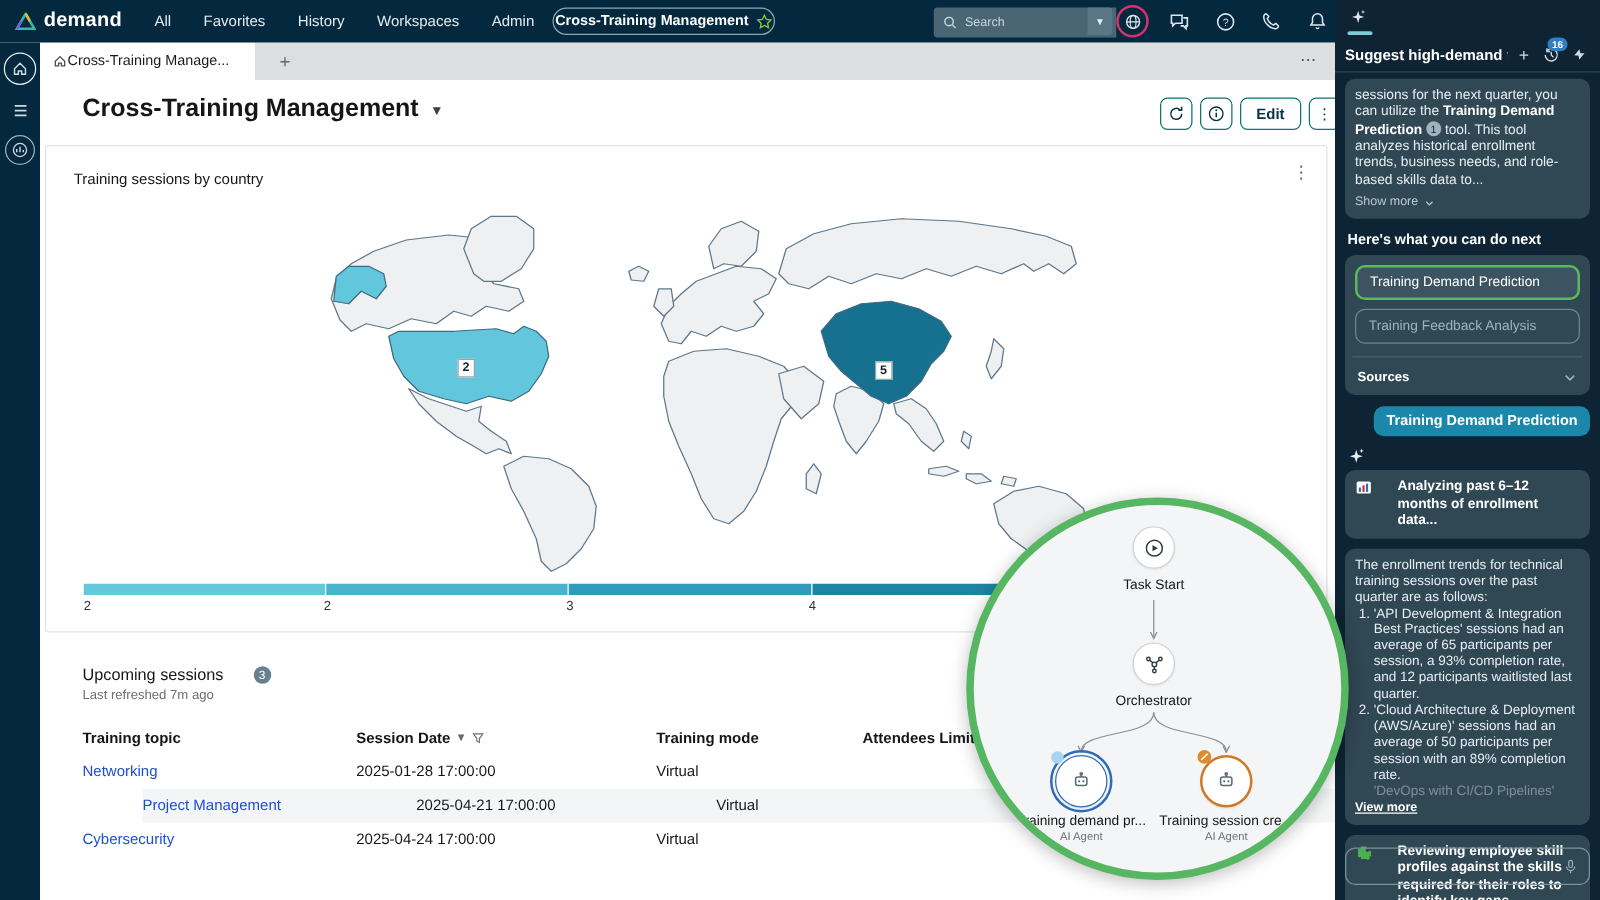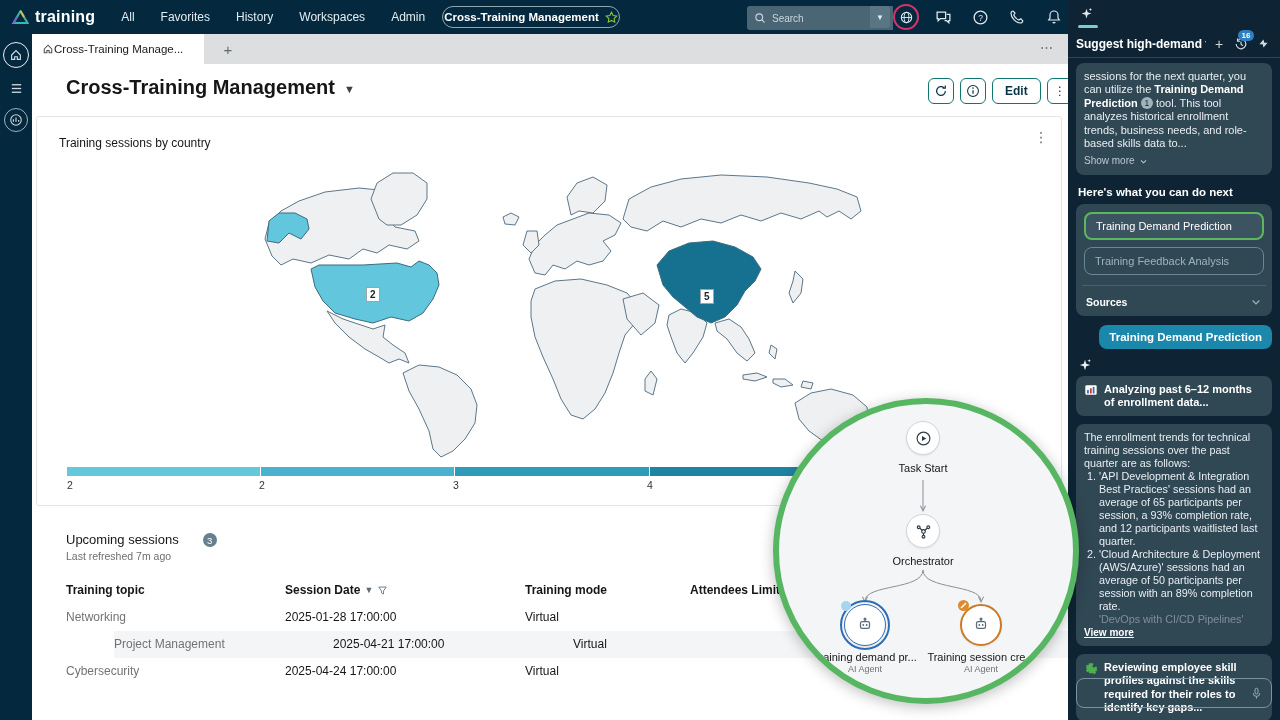--- a/index.html
+++ b/index.html
@@ -68,21 +68,21 @@
     display:flex;align-items:center;justify-content:center;}
   .sess-sub{position:absolute;left:34px;top:516px;font-size:10.5px;color:#6e6e6e;}
 
   .thead{position:absolute;left:34px;top:544px;width:996px;height:26px;font-size:12px;font-weight:bold;color:#161616;}
   .col-topic{position:absolute;left:0;top:5px;width:210px;}
   .col-date{position:absolute;left:219px;top:5px;width:230px;display:flex;align-items:center;gap:4px;}
   .col-mode{position:absolute;left:459px;top:5px;width:150px;}
   .col-limit{position:absolute;left:624px;top:5px;width:130px;}
   .trow{position:absolute;left:34px;width:996px;height:27px;font-size:12px;color:#161616;}
   .trow.striped{background:#f3f5f7;margin-left:48px;}
-  .trow .c1{position:absolute;left:0;top:6px;width:210px;color:#737373;cursor:pointer;}
+  .trow .c1{position:absolute;left:0;top:6px;width:210px;color:#1d4ed8;cursor:pointer;}
   .trow .c2{position:absolute;left:219px;top:6px;width:230px;}
   .trow .c3{position:absolute;left:459px;top:6px;width:150px;}
 
   
   .panel{position:absolute;left:1068px;top:0;width:212px;height:720px;background:#0e2434;z-index:40;color:#e8eef2;}
   .panel-tabstrip{position:absolute;left:0;top:0;width:212px;height:30px;}
   .panel-spark{position:absolute;left:12px;top:7px;color:#dfe8ed;}
   .panel-spark-underline{position:absolute;left:10px;top:25px;width:20px;height:3px;background:#7ecbd6;border-radius:2px;}
   .panel-header{position:absolute;left:0;top:30px;width:212px;height:28px;border-bottom:1px solid #27465a;
     display:flex;align-items:center;padding:0 8px;}
@@ -100,21 +100,21 @@
   .suggest-card{background:#304754;border-radius:8px;padding:8px;}
   .sg-btn{height:28px;border-radius:8px;display:flex;align-items:center;padding:0 10px;font-size:11px;}
   .sg-btn.primary{border:2px solid #5cb85c;background:#3c5362;color:#fff;margin-bottom:7px;}
   .sg-btn.dim{border:1px solid #6b8694;color:#9fb3bd;}
   .sg-divider{height:1px;background:#48616f;margin:10px -2px 8px;}
   .sources-row{display:flex;align-items:center;font-size:10.5px;font-weight:bold;color:#fff;padding:2px 2px 0;}
   .sources-row .chev{margin-left:auto;color:#9fb3bd;}
   .user-bubble{margin:9px 0 0 auto;width:fit-content;background:#1b87ab;color:#fff;font-size:11.5px;
     font-weight:bold;border-radius:8px;padding:6px 10px;}
   .sparkle-row{margin:9px 0 4px 2px;color:#e8eef2;}
-  .status-bubble{display:flex;gap:6px;align-items:flex-start;font-weight:bold;color:#fff;}
+  .status-bubble{display:flex;gap:20px;align-items:flex-start;font-weight:bold;color:#fff;}
   .status-bubble .txt{flex:1;}
   .result-bubble{margin-top:8px;font-size:10.8px;line-height:1.2;}
   .result-bubble ol{margin:0;padding-left:15px;}
   .result-bubble li{margin:0;}
   .result-bubble .faded{color:rgba(232,238,242,.42);max-height:13px;overflow:hidden;}
   .view-more{display:inline-block;margin-top:0;color:#fff;font-size:10px;text-decoration:underline;font-weight:bold;}
   .chat-input{position:absolute;left:8px;bottom:12px;width:196px;height:30px;border:1.5px solid #7a93a0;
     border-radius:8px;display:flex;align-items:center;padding:0 8px;color:#9fb3bd;}
   .chat-input .mic{margin-left:auto;}
 
@@ -132,21 +132,21 @@
 </head>
 <body>
 
 <div class="topnav">
   <div class="brand">
     <svg width="17" height="15" viewBox="0 0 17 15">
       <path d="M8.5 1 L15.5 13 H1.5 Z" fill="none" stroke="#38b6a8" stroke-width="2"></path>
       <path d="M8.5 1 L12 7" stroke="#e8b63c" stroke-width="2"></path>
       <path d="M5 7 L1.5 13" stroke="#7a5bd6" stroke-width="2"></path>
     </svg>
-    <span class="brand-name">training</span>
+    <span class="brand-name">demand</span>
   </div>
   <div class="nav-items">
     <span class="nav-item">All</span>
     <span class="nav-item">Favorites</span>
     <span class="nav-item">History</span>
     <span class="nav-item">Workspaces</span>
     <span class="nav-item">Admin</span>
   </div>
   <div class="ctx-pill">
     <span>Cross-Training Management</span>

